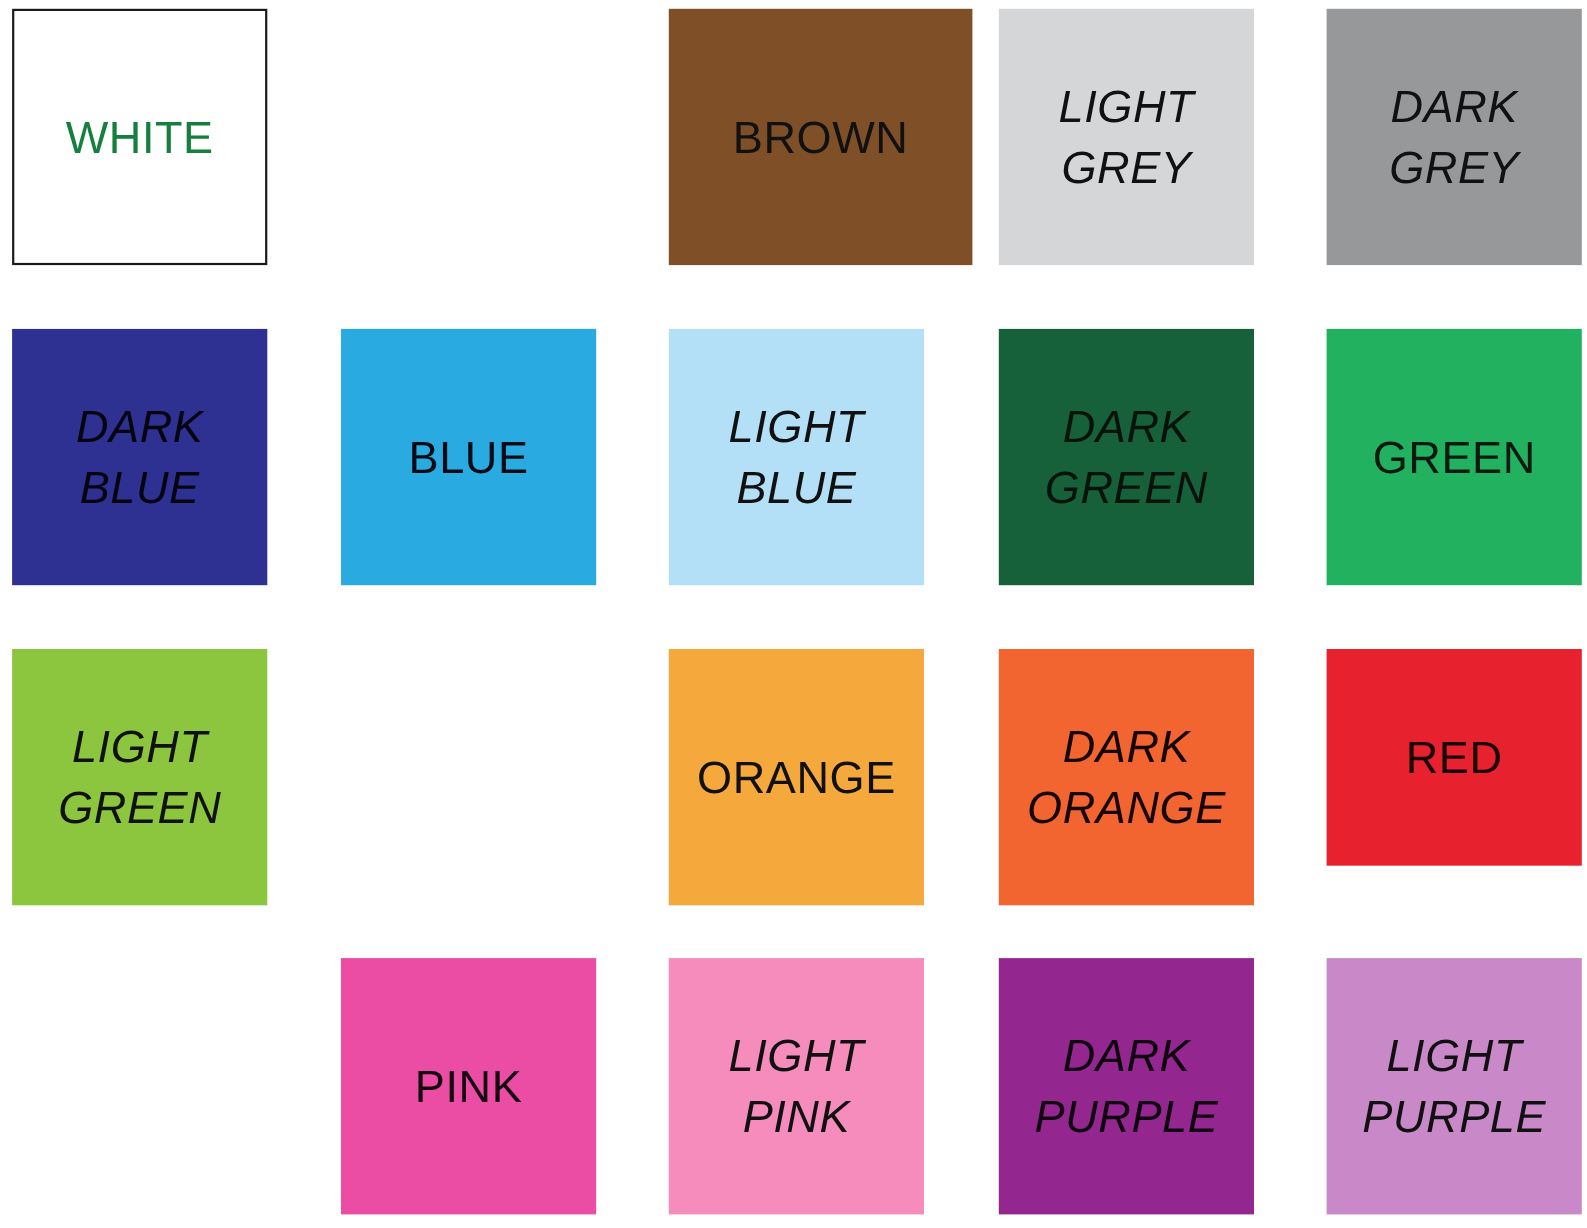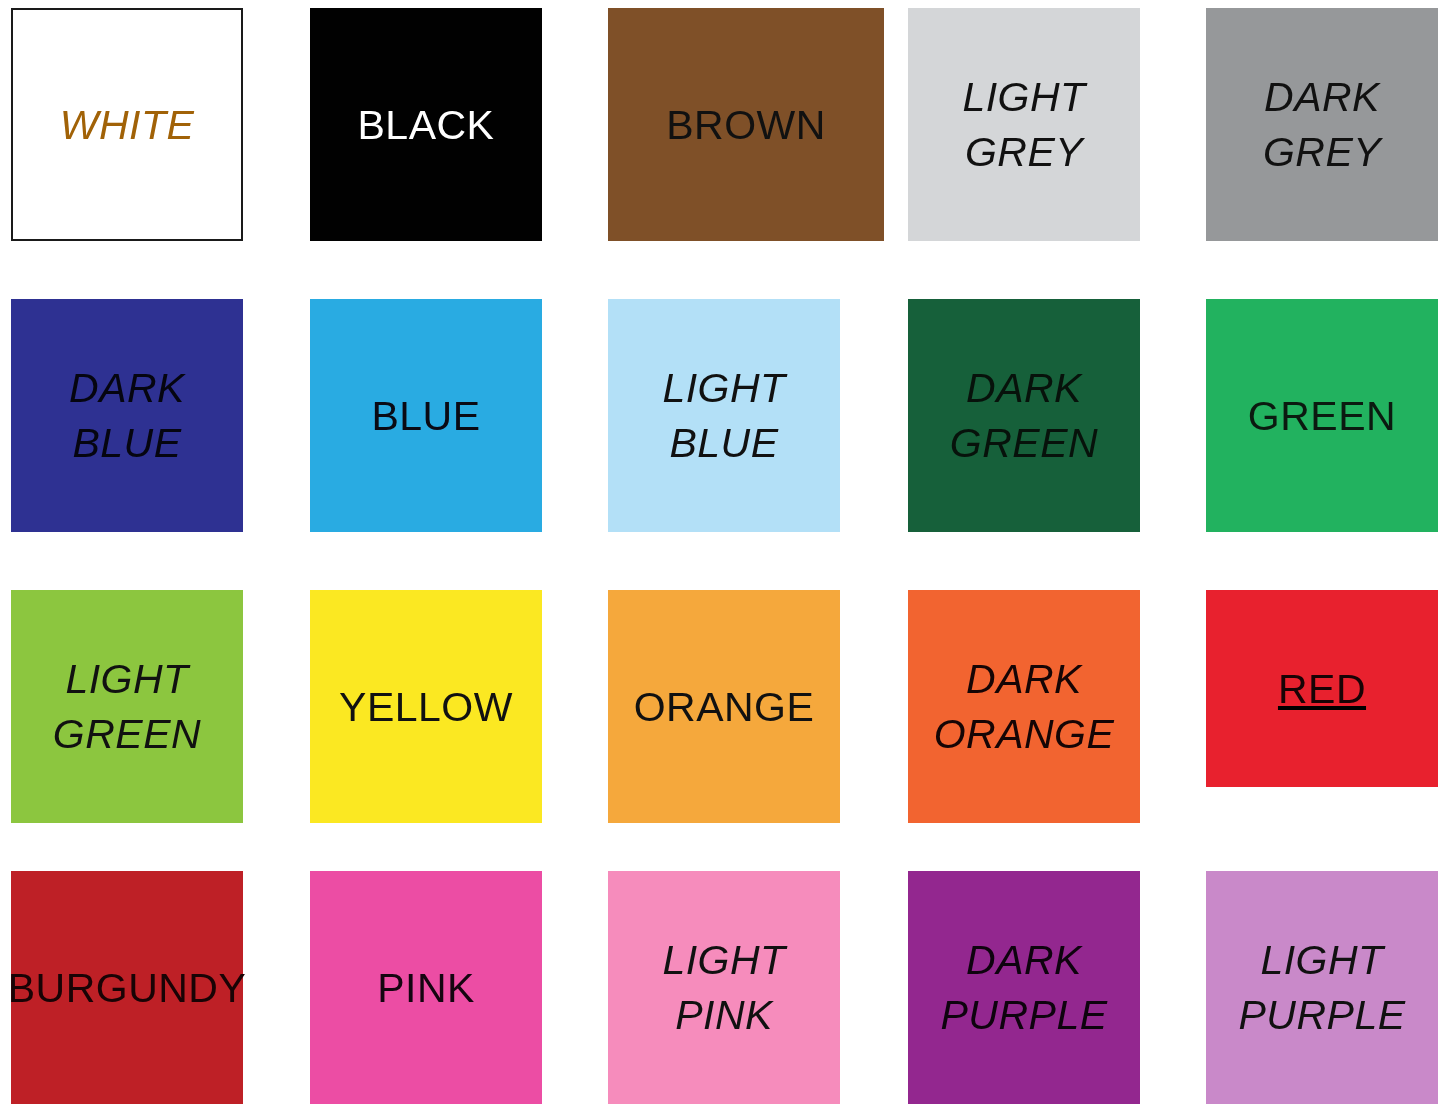--- a/index.html
+++ b/index.html
@@ -44,24 +44,21 @@
   }
   .swatch.bordered {
     border: 2px solid #1a1a1a;
   }
 </style>
 </head>
 <body>
 
 <div id="swatch-grid" style="width: 1443px; height: 1116px; background: rgb(255, 255, 255);">
     <div class="swatch bordered" style="left: 11px; top: 8px; width: 232px; height: 233px; background: rgb(255, 255, 255);">
-      <div class="swatch-label" style="color: #a16207; font-style: italic;">WHITE</div>
-    </div>
-    <div class="swatch" style="left: 310px; top: 8px; width: 232px; height: 233px; background: rgb(1, 1, 1);">
-      <div class="swatch-label" style="color: rgb(255, 255, 255);">BLACK</div>
+      <div class="swatch-label" style="color: #15803d;">WHITE</div>
     </div>
     <div class="swatch" style="left: 608px; top: 8px; width: 276px; height: 233px; background: rgb(127, 80, 40);">
       <div class="swatch-label" style="color: rgb(17, 17, 17);">BROWN</div>
     </div>
     <div class="swatch two-line" style="left: 908px; top: 8px; width: 232px; height: 233px; background: rgb(212, 214, 216);">
       <div class="swatch-label" style="color: rgb(17, 17, 17);">LIGHT
 GREY</div>
     </div>
     <div class="swatch two-line" style="left: 1206px; top: 8px; width: 232px; height: 233px; background: rgb(150, 152, 154);">
       <div class="swatch-label" style="color: rgb(17, 17, 17);">DARK
@@ -82,35 +79,29 @@
       <div class="swatch-label" style="color: rgb(7, 18, 11);">DARK
 GREEN</div>
     </div>
     <div class="swatch" style="left: 1206px; top: 299px; width: 232px; height: 233px; background: rgb(34, 178, 95);">
       <div class="swatch-label" style="color: rgb(11, 26, 16);">GREEN</div>
     </div>
     <div class="swatch two-line" style="left: 11px; top: 590px; width: 232px; height: 233px; background: rgb(140, 198, 63);">
       <div class="swatch-label" style="color: rgb(17, 17, 17);">LIGHT
 GREEN</div>
     </div>
-    <div class="swatch" style="left: 310px; top: 590px; width: 232px; height: 233px; background: rgb(251, 232, 34);">
-      <div class="swatch-label" style="color: rgb(17, 17, 17);">YELLOW</div>
-    </div>
     <div class="swatch" style="left: 608px; top: 590px; width: 232px; height: 233px; background: rgb(245, 168, 60);">
       <div class="swatch-label" style="color: rgb(17, 17, 17);">ORANGE</div>
     </div>
     <div class="swatch two-line" style="left: 908px; top: 590px; width: 232px; height: 233px; background: rgb(242, 100, 48);">
       <div class="swatch-label" style="color: rgb(21, 5, 5);">DARK
 ORANGE</div>
     </div>
-    <div class="swatch" style="left: 1206px; top: 590px; width: 232px; height: 197px; background: rgb(232, 33, 46); text-decoration: underline;">
+    <div class="swatch" style="left: 1206px; top: 590px; width: 232px; height: 197px; background: rgb(232, 33, 46);">
       <div class="swatch-label" style="color: rgb(24, 3, 5);">RED</div>
-    </div>
-    <div class="swatch" style="left: 11px; top: 871px; width: 232px; height: 233px; background: rgb(190, 32, 38);">
-      <div class="swatch-label" style="color: rgb(25, 3, 5);">BURGUNDY</div>
     </div>
     <div class="swatch" style="left: 310px; top: 871px; width: 232px; height: 233px; background: rgb(236, 77, 164);">
       <div class="swatch-label" style="color: rgb(20, 5, 16);">PINK</div>
     </div>
     <div class="swatch two-line" style="left: 608px; top: 871px; width: 232px; height: 233px; background: rgb(246, 140, 188);">
       <div class="swatch-label" style="color: rgb(17, 17, 17);">LIGHT
 PINK</div>
     </div>
     <div class="swatch two-line" style="left: 908px; top: 871px; width: 232px; height: 233px; background: rgb(147, 39, 143);">
       <div class="swatch-label" style="color: rgb(14, 3, 14);">DARK

